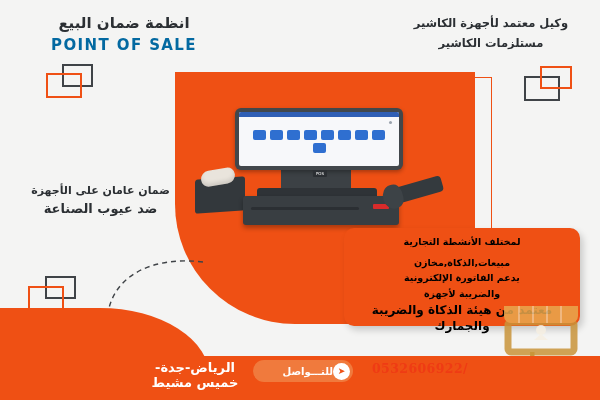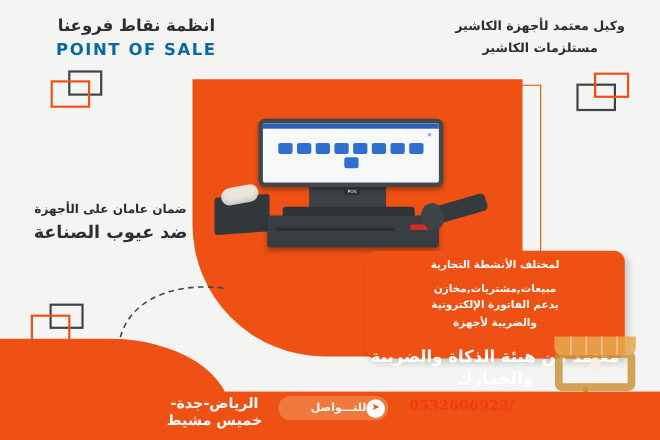--- a/index.html
+++ b/index.html
@@ -44,24 +44,24 @@
   .ar-bold{
     font-weight:bold;color:#2b2f33;direction:rtl;
     letter-spacing:.2px;
   }
   .pos-en{
     color:#0369a1;font-weight:bold;font-size:15px;letter-spacing:1.4px;
   }
 
   
   .callout{
-    position:absolute;left:332px;top:228px;width:236px;height:98px;
+    position:absolute;left:344px;top:228px;width:236px;height:98px;
     background:#ef5014;border-radius:10px;
     box-shadow:3px 4px 7px rgba(0,0,0,.18);
-    color:#ffffff;direction:rtl;text-align:center;
+    color:#000000;direction:rtl;text-align:center;
     padding-top:5px;box-sizing:border-box;
   }
   .callout div{font-weight:bold;line-height:1.32;}
 
   
   .pill{
     position:absolute;left:253px;top:360px;width:100px;height:22px;
     background:#f07a3d;border-radius:14px;
     display:flex;align-items:center;direction:rtl;
     padding-right:3px;box-sizing:border-box;
@@ -191,32 +191,32 @@
     <div class="drawer">
       <div class="drawer-slot"></div>
       <div class="drawer-logo"></div>
     </div>
     <div class="scanner">
       <div class="scanner-head"></div>
     </div>
   </div>
 
   <div class="hd" style="left:24px;top:14px;width:200px;">
-    <div class="ar-bold" style="font-size:15px;">انظمة نقاط فروعنا</div>
+    <div class="ar-bold" style="font-size:15px;">انظمة ضمان البيع</div>
     <div class="pos-en" style="margin-top:4px;">POINT OF SALE</div>
   </div>
 
   <div class="hd" style="left:396px;top:16px;width:190px;">
     <div class="ar-bold" style="font-size:11.5px;">وكيل معتمد لأجهزة الكاشير</div>
     <div class="ar-bold" style="font-size:11.5px;margin-top:6px;">مستلزمات الكاشير</div>
   </div>
 
   <div class="hd" style="left:18px;top:184px;width:165px;">
     <div class="ar-bold" style="font-size:11px;">ضمان عامان على الأجهزة</div>
-    <div class="ar-bold" style="font-size:16px;margin-top:4px;">ضد عيوب الصناعة</div>
+    <div class="ar-bold" style="font-size:13px;margin-top:4px;">ضد عيوب الصناعة</div>
   </div>
 
   <div class="sq-group" style="left:524px;top:66px;width:60px;height:40px;">
     <div class="sq" style="left:0px;top:10px;width:32px;height:21px;"></div>
     <div class="sq orange" style="left:16px;top:0px;width:28px;height:19px;"></div>
   </div>
 
   <div class="sq-group" style="left:46px;top:64px;width:60px;height:40px;">
     <div class="sq" style="left:16px;top:0px;width:27px;height:19px;"></div>
     <div class="sq orange" style="left:0px;top:9px;width:32px;height:21px;"></div>
@@ -228,24 +228,24 @@
   </div>
 
   <svg class="dashed" width="130" height="100" viewBox="0 0 130 100">
     <path d="M118 22 C 70 16, 24 34, 22 82" fill="none" stroke="#3f4347" stroke-width="1.4" stroke-dasharray="5,4"></path>
     <polygon points="13,80 33,80 23,93" fill="#ef5014"></polygon>
   </svg>
   <div class="branches">فروعنا</div>
 
   <div class="callout">
     <div style="font-size:9.5px;margin-top:3px;">لمختلف الأنشطة التجارية</div>
-    <div style="font-size:9.5px;margin-top:8px;">مبيعات,مشتريات,مخازن</div>
+    <div style="font-size:9.5px;margin-top:8px;">مبيعات,الذكاة,مخازن</div>
     <div style="font-size:9.5px;margin-top:3px;">يدعم الفاتورة الإلكترونية</div>
     <div style="font-size:9.5px;margin-top:3px;">والضريبة لأجهزة</div>
-    <div style="font-size:15px;margin-top:15px;">معتمد من هيئة الذكاة والضريبة والجمارك</div>
+    <div style="font-size:12px;margin-top:3px;">معتمد من هيئة الذكاة والضريبة والجمارك</div>
   </div>
 
   <div class="watermark">
     <svg width="110" height="60" viewBox="0 0 110 60">
       <g opacity="0.85">
         <rect x="22" y="26" width="66" height="30" rx="3" fill="none" stroke="#c9943a" stroke-width="7"></rect>
         <path d="M18 10 h74 v10 a7 7 0 0 1 -7 7 h-60 a7 7 0 0 1 -7 -7 z" fill="#e8a84e"></path>
         <g stroke="#fff" stroke-width="1.4" opacity=".55">
           <line x1="33" y1="10" x2="33" y2="27"></line>
           <line x1="47" y1="10" x2="47" y2="27"></line>

